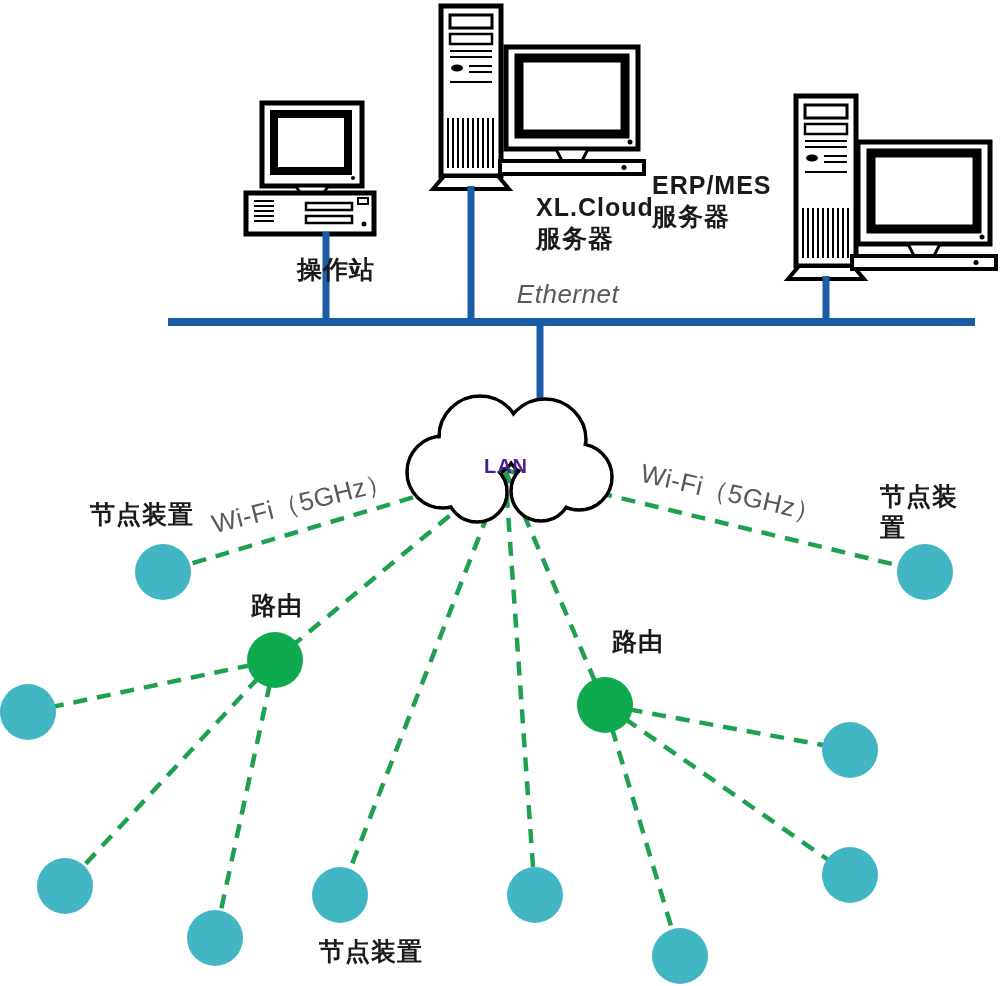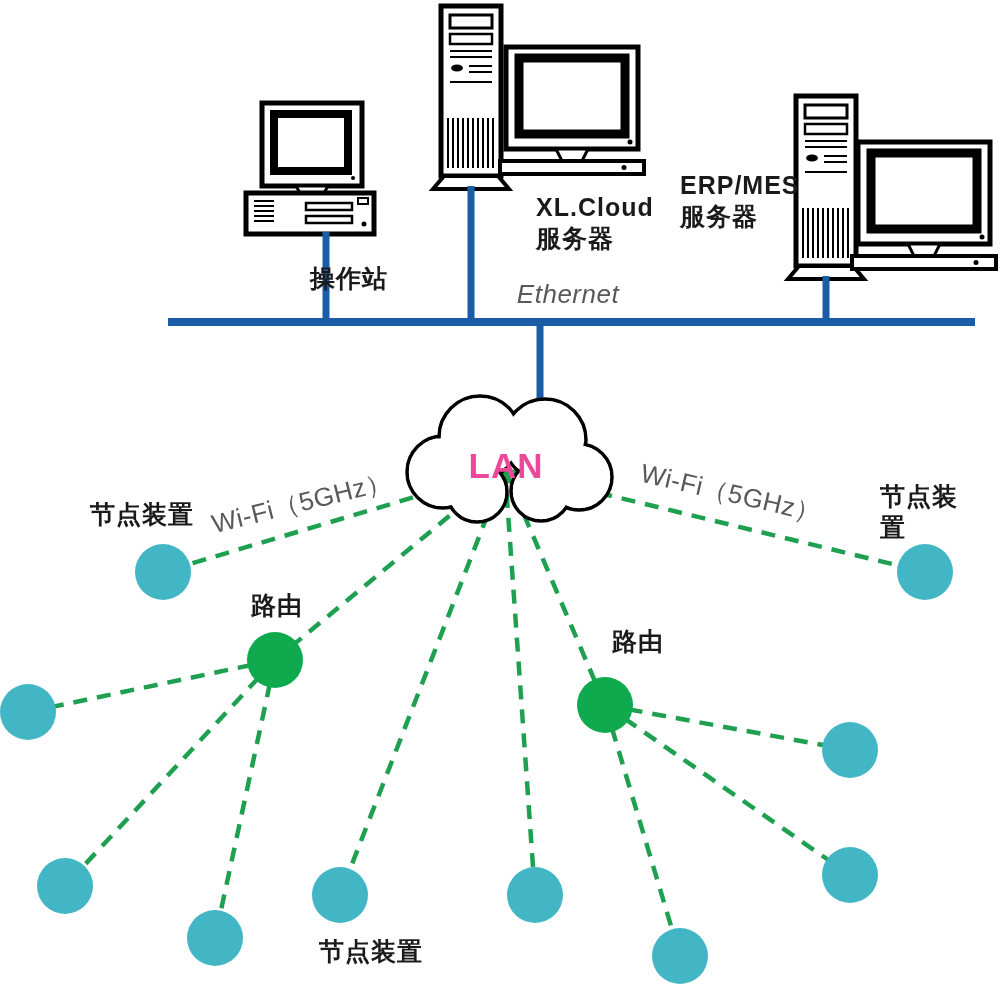--- a/index.html
+++ b/index.html
@@ -8,25 +8,25 @@
     position:relative;
     background:#ffffff;
     font-family:"Liberation Sans","DejaVu Sans",sans-serif;
     overflow:hidden;
   }
   .stage { position:absolute; left:0; top:0; width:1003px; height:986px; }
   #diagram-svg { position:absolute; left:0; top:0; }
   .lbl { position:absolute; white-space:pre-line; line-height:1.22; }
   .cn { font-size:25px; font-weight:bold; color:#1a1a1a; letter-spacing:1px; }
   .gray { font-size:26px; font-weight:400; color:#595959; letter-spacing:0.5px; }
-  .lan-text { font-size:35px; font-weight:bold; color:#ec4899; letter-spacing:1px; }
+  .lan-text { font-size:20px; font-weight:bold; color:#4c1d95; letter-spacing:1px; }
 
-  #lbl-workstation  { left:336px; top:278px; transform:translate(-50%,-50%);margin-left:13px; }
+  #lbl-workstation  { left:336px; top:269px; transform:translate(-50%,-50%); }
   #lbl-xlcloud      { left:508px; top:192px;margin-left:28px; }
-  #lbl-erp          { left:680px; top:170px; }
+  #lbl-erp          { left:652px; top:170px; }
   #lbl-ethernet     { left:568px; top:295px; transform:translate(-50%,-50%);font-style:italic; }
   #lbl-lan          { left:506px; top:466px; transform:translate(-50%,-50%); }
   #lbl-wifi-left    { left:302px; top:503px; transform:translate(-50%,-50%) rotate(-14deg); }
   #lbl-wifi-right   { left:731px; top:494px; transform:translate(-50%,-50%) rotate(13deg); }
   #lbl-node-left    { left:142px; top:514px; transform:translate(-50%,-50%); }
   #lbl-node-right   { left:921px; top:511px; transform:translate(-50%,-50%); }
   #lbl-node-bottom  { left:371px; top:951px; transform:translate(-50%,-50%); }
   #lbl-router-left  { left:277px; top:605px; transform:translate(-50%,-50%); }
   #lbl-router-right { left:638px; top:641px; transform:translate(-50%,-50%); }
 </style>

